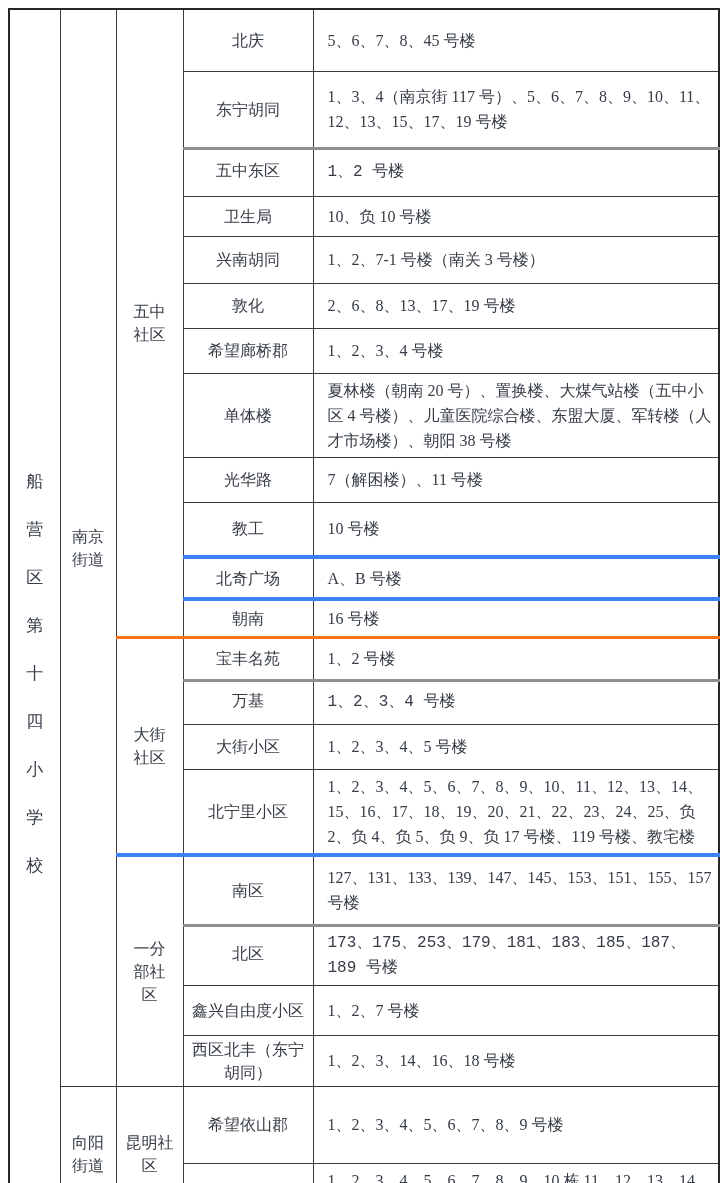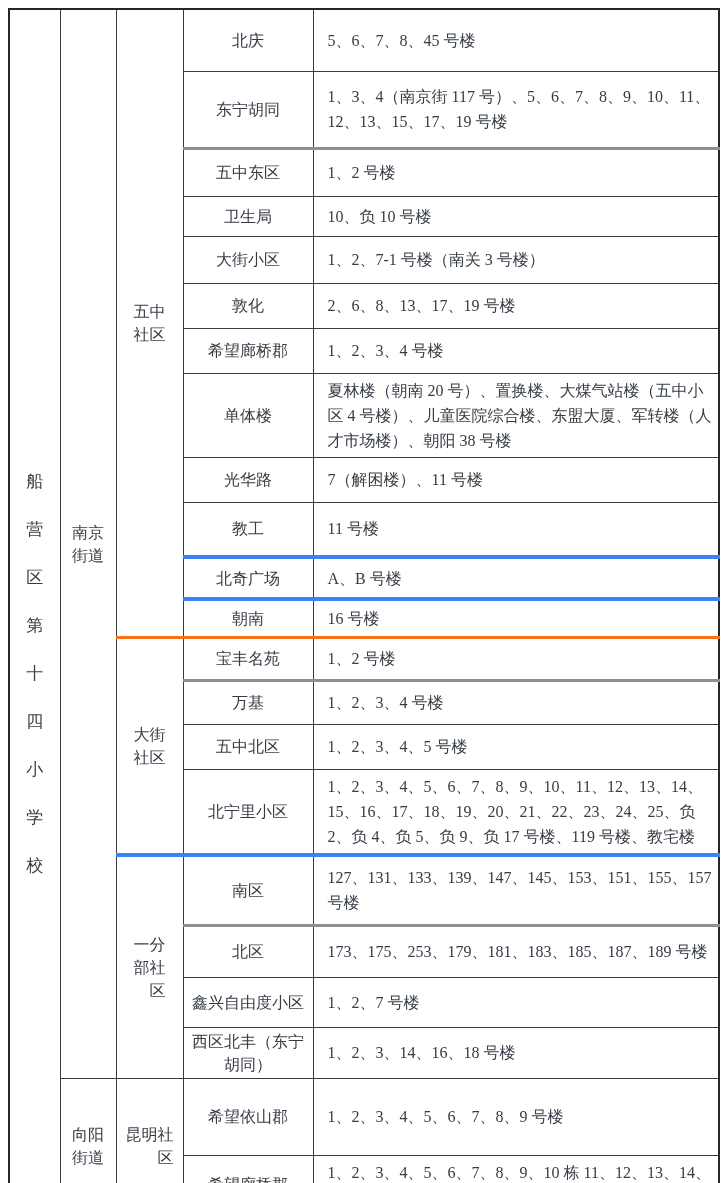--- a/index.html
+++ b/index.html
@@ -34,41 +34,41 @@
     padding-top:448px;
     letter-spacing:0;
   }
   td.street, td.comm{
     text-align:center;
     vertical-align:middle;
     font-size:16px;
   }
   .block{
     display:inline-block;
-    text-align:right;
+    text-align:center;
     white-space:pre-line;
     line-height:23px;
   }
   td.loc{
     text-align:center;
     vertical-align:middle;
     font-size:16px;
     white-space:pre-line;
     line-height:23px;
     padding:2px 4px;
   }
   td.bld{
     vertical-align:middle;
     font-size:16px;
     line-height:25px;
     padding:4px 6px 4px 14px;
     text-align:left;
   }
   
-  tr.bt-gray td{ border-top:3px solid #8f8f8f; }
+  tr.bt-gray td{ border-top:3px solid #8f8f8f;font-family:Liberation Mono, monospace; }
   tr.bt-dark td{ border-top:4px solid #3b82f6; }
   tr.bt-black td{ border-top:3px solid #f97316; }
 </style>
 </head>
 <body>
 
 <table>
   <colgroup>
     <col style="width:51px">
       <col style="width:56px">
@@ -103,42 +103,42 @@
   </tr>
   <tr class="bt-gray" style="height:48px">
     <td class="loc">五中东区</td>
     <td class="bld">1、2 号楼</td>
   </tr>
   <tr style="height:40px">
     <td class="loc">卫生局</td>
     <td class="bld">10、负 10 号楼</td>
   </tr>
   <tr style="height:47px">
-    <td class="loc">大街小区</td>
+    <td class="loc">兴南胡同</td>
     <td class="bld">1、2、7-1 号楼（南关 3 号楼）</td>
   </tr>
   <tr style="height:45px">
     <td class="loc">敦化</td>
     <td class="bld">2、6、8、13、17、19 号楼</td>
   </tr>
   <tr style="height:45px">
     <td class="loc">希望廊桥郡</td>
     <td class="bld">1、2、3、4 号楼</td>
   </tr>
   <tr style="height:71px">
     <td class="loc">单体楼</td>
     <td class="bld">夏林楼（朝南 20 号）、置换楼、大煤气站楼（五中小区 4 号楼）、儿童医院综合楼、东盟大厦、军转楼（人才市场楼）、朝阳 38 号楼</td>
   </tr>
   <tr style="height:45px">
     <td class="loc">光华路</td>
     <td class="bld">7（解困楼）、11 号楼</td>
   </tr>
   <tr style="height:55px">
     <td class="loc">教工</td>
-    <td class="bld">11 号楼</td>
+    <td class="bld">10 号楼</td>
   </tr>
   <tr class="bt-dark" style="height:42px">
     <td class="loc">北奇广场</td>
     <td class="bld">A、B 号楼</td>
   </tr>
   <tr class="bt-dark" style="height:38px">
     <td class="loc">朝南</td>
     <td class="bld">16 号楼</td>
   </tr>
 
@@ -146,21 +146,21 @@
     <td class="comm" rowspan="4"><span class="block">大街
 社区</span></td>
     <td class="loc">宝丰名苑</td>
     <td class="bld">1、2 号楼</td>
   </tr>
   <tr class="bt-gray" style="height:44px">
     <td class="loc">万基</td>
     <td class="bld">1、2、3、4 号楼</td>
   </tr>
   <tr style="height:45px">
-    <td class="loc">五中北区</td>
+    <td class="loc">大街小区</td>
     <td class="bld">1、2、3、4、5 号楼</td>
   </tr>
   <tr style="height:86px">
     <td class="loc">北宁里小区</td>
     <td class="bld">1、2、3、4、5、6、7、8、9、10、11、12、13、14、15、16、17、18、19、20、21、22、23、24、25、负 2、负 4、负 5、负 9、负 17 号楼、119 号楼、教宅楼</td>
   </tr>
 
   <tr class="bt-dark" style="height:70px">
     <td class="comm" rowspan="4"><span class="block">一分
 部社

